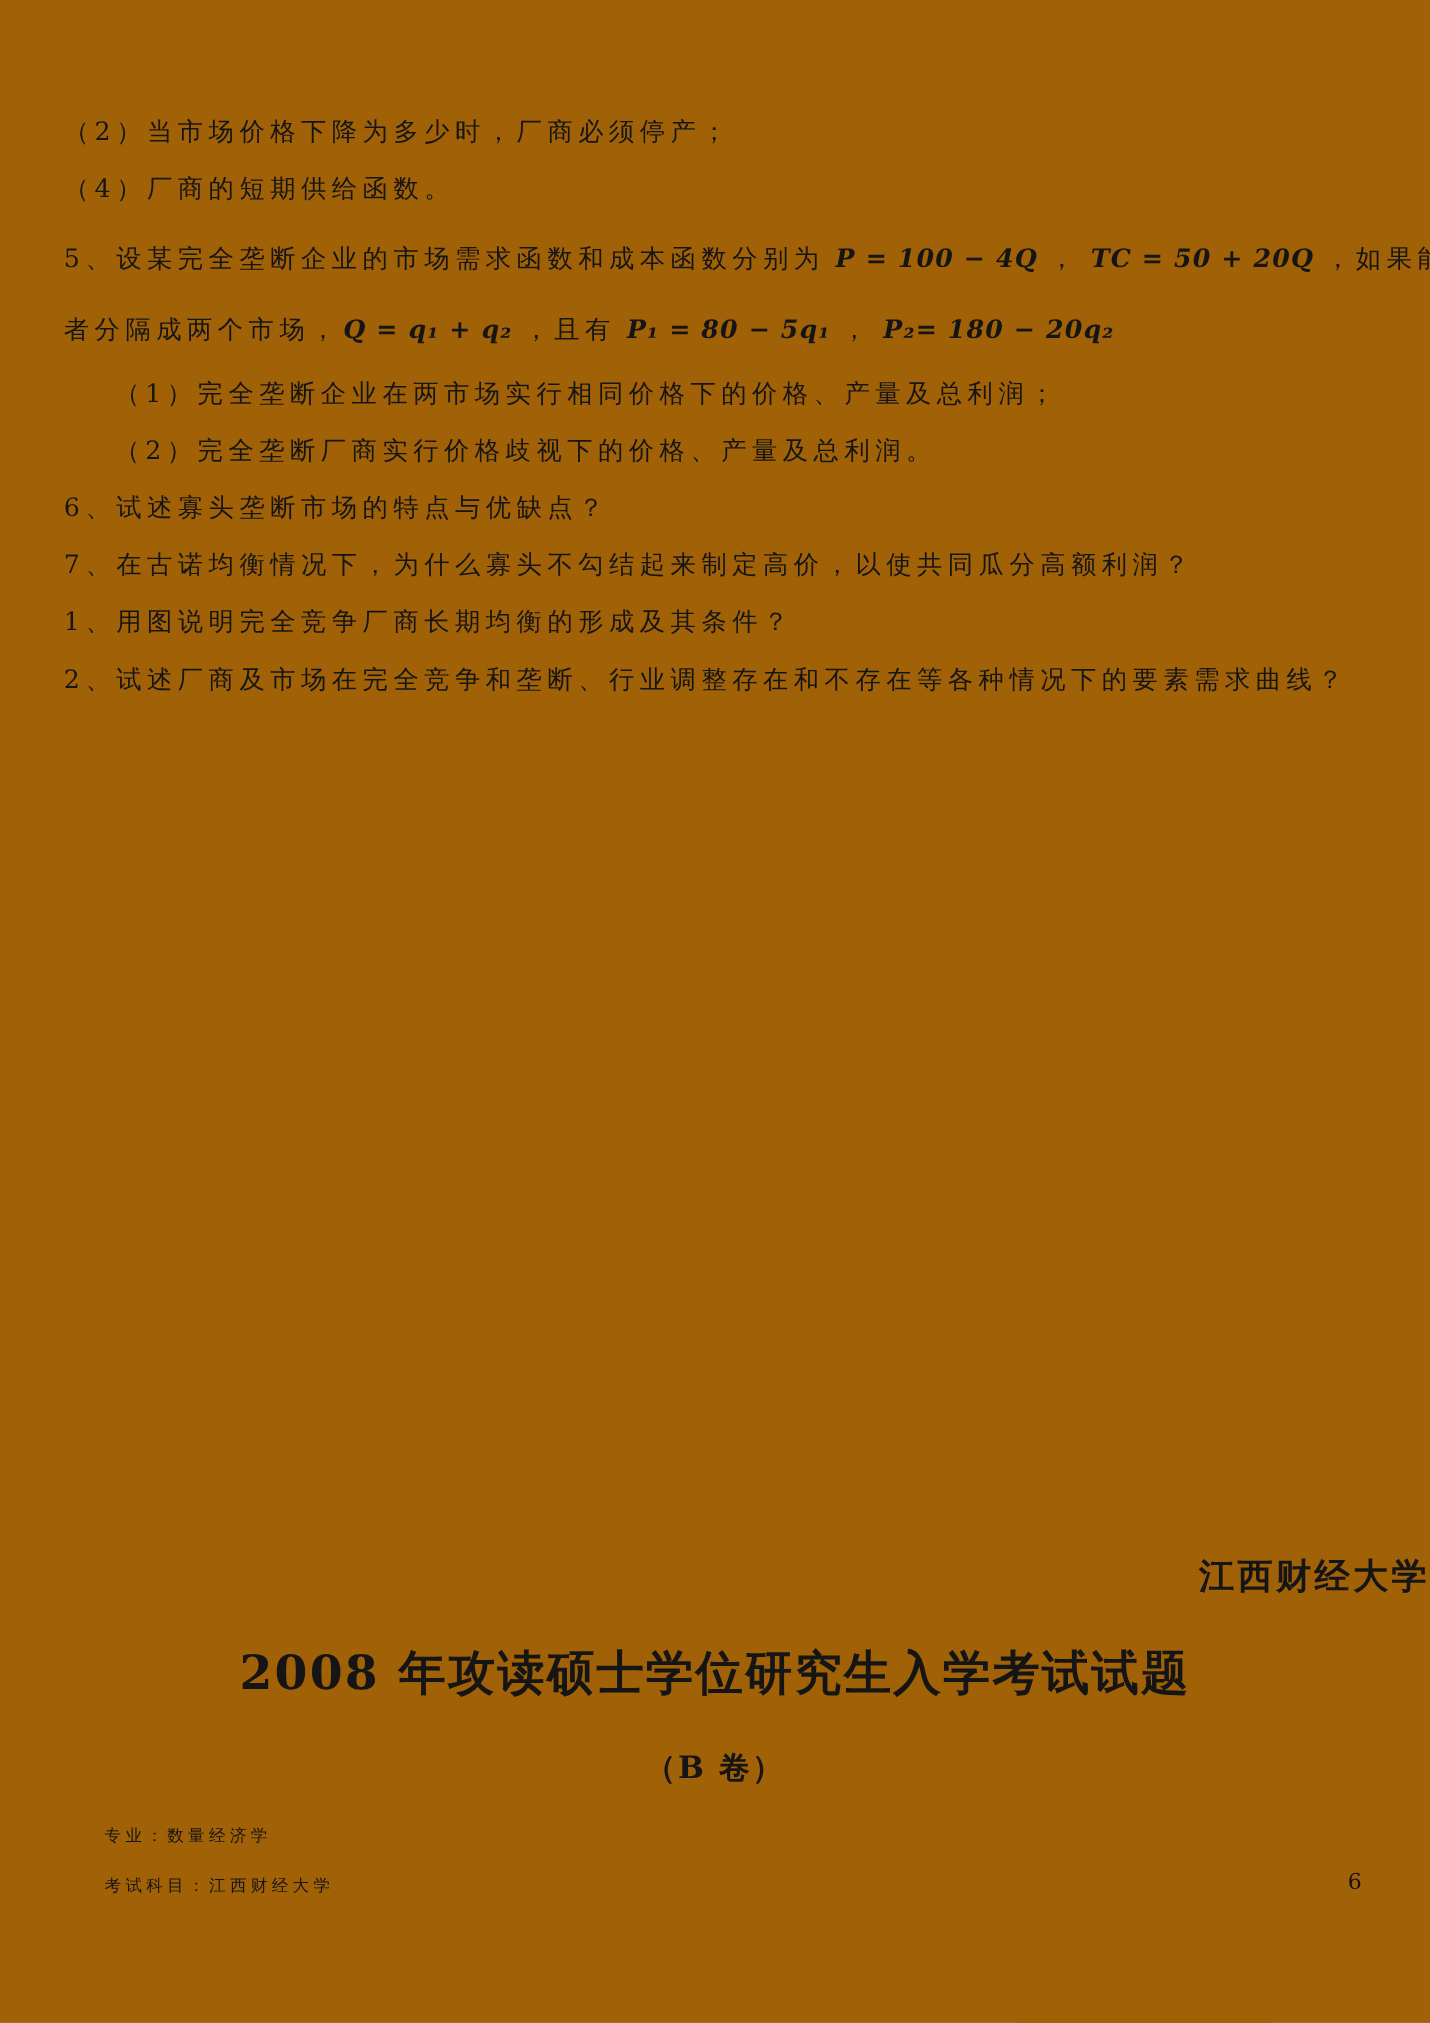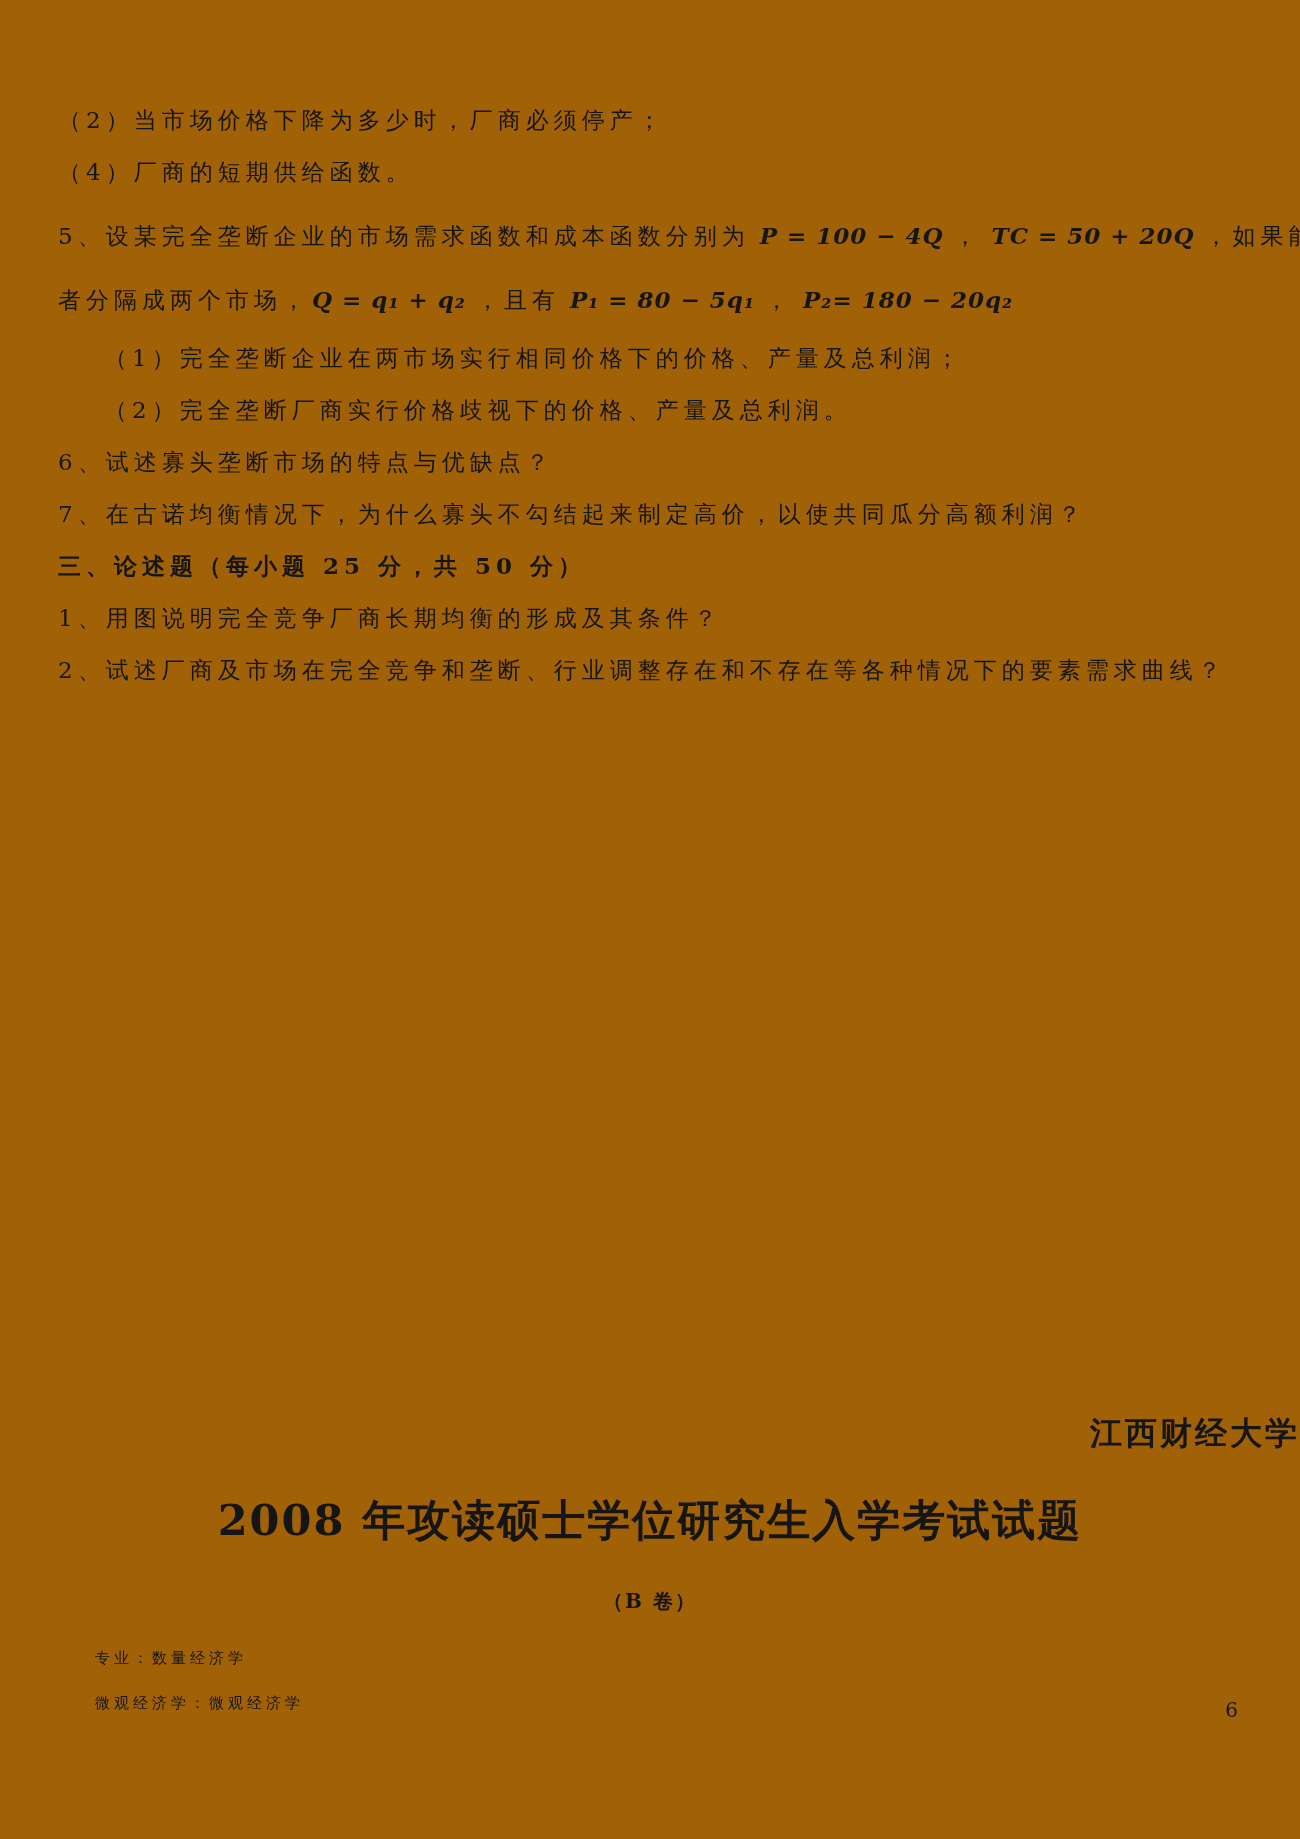--- a/index.html
+++ b/index.html
@@ -54,21 +54,21 @@
     margin: 0 0 36px 0;
     text-align: right;
   }
   .title-exam {
     font-size: 43px;
     font-weight: 700;
     letter-spacing: 2px;
     margin: 0 0 38px 0;
   }
   .title-paper {
-    font-size: 20px;
+    font-size: 28px;
     font-weight: 700;
     letter-spacing: 2px;
     margin: 0 0 34px 0;
   }
   .meta-line {
     text-align: left;
     padding-left: 95px;
     font-size: 15px;
     letter-spacing: 4px;
     margin: 0 0 26px 0;
@@ -113,36 +113,33 @@
     </p>
 
     <p class="line">
       <span>6、试述寡头垄断市场的特点与优缺点？</span>
     </p>
 
     <p class="line">
       <span>7、在古诺均衡情况下，为什么寡头不勾结起来制定高价，以使共同瓜分高额利润？</span>
     </p>
 
-    <p class="line bold">
-      <span>三、论述题（每小题 25 分，共 50 分）</span>
-    </p>
 
     <p class="line">
       <span>1、用图说明完全竞争厂商长期均衡的形成及其条件？</span>
     </p>
 
     <p class="line">
       <span>2、试述厂商及市场在完全竞争和垄断、行业调整存在和不存在等各种情况下的要素需求曲线？</span>
     </p>
 
   </div>
 
   <div class="title-block">
     <p class="title-university">江西财经大学</p>
     <p class="title-exam">2008 年攻读硕士学位研究生入学考试试题</p>
     <p class="title-paper">（B 卷）</p>
     <p class="meta-line">专业：数量经济学</p>
-    <p class="meta-line">微观经济学：微观经济学</p>
+    <p class="meta-line">考试科目：江西财经大学</p>
   </div>
 
   <div class="page-number">6</div>
 </div>
 
 </body></html>

